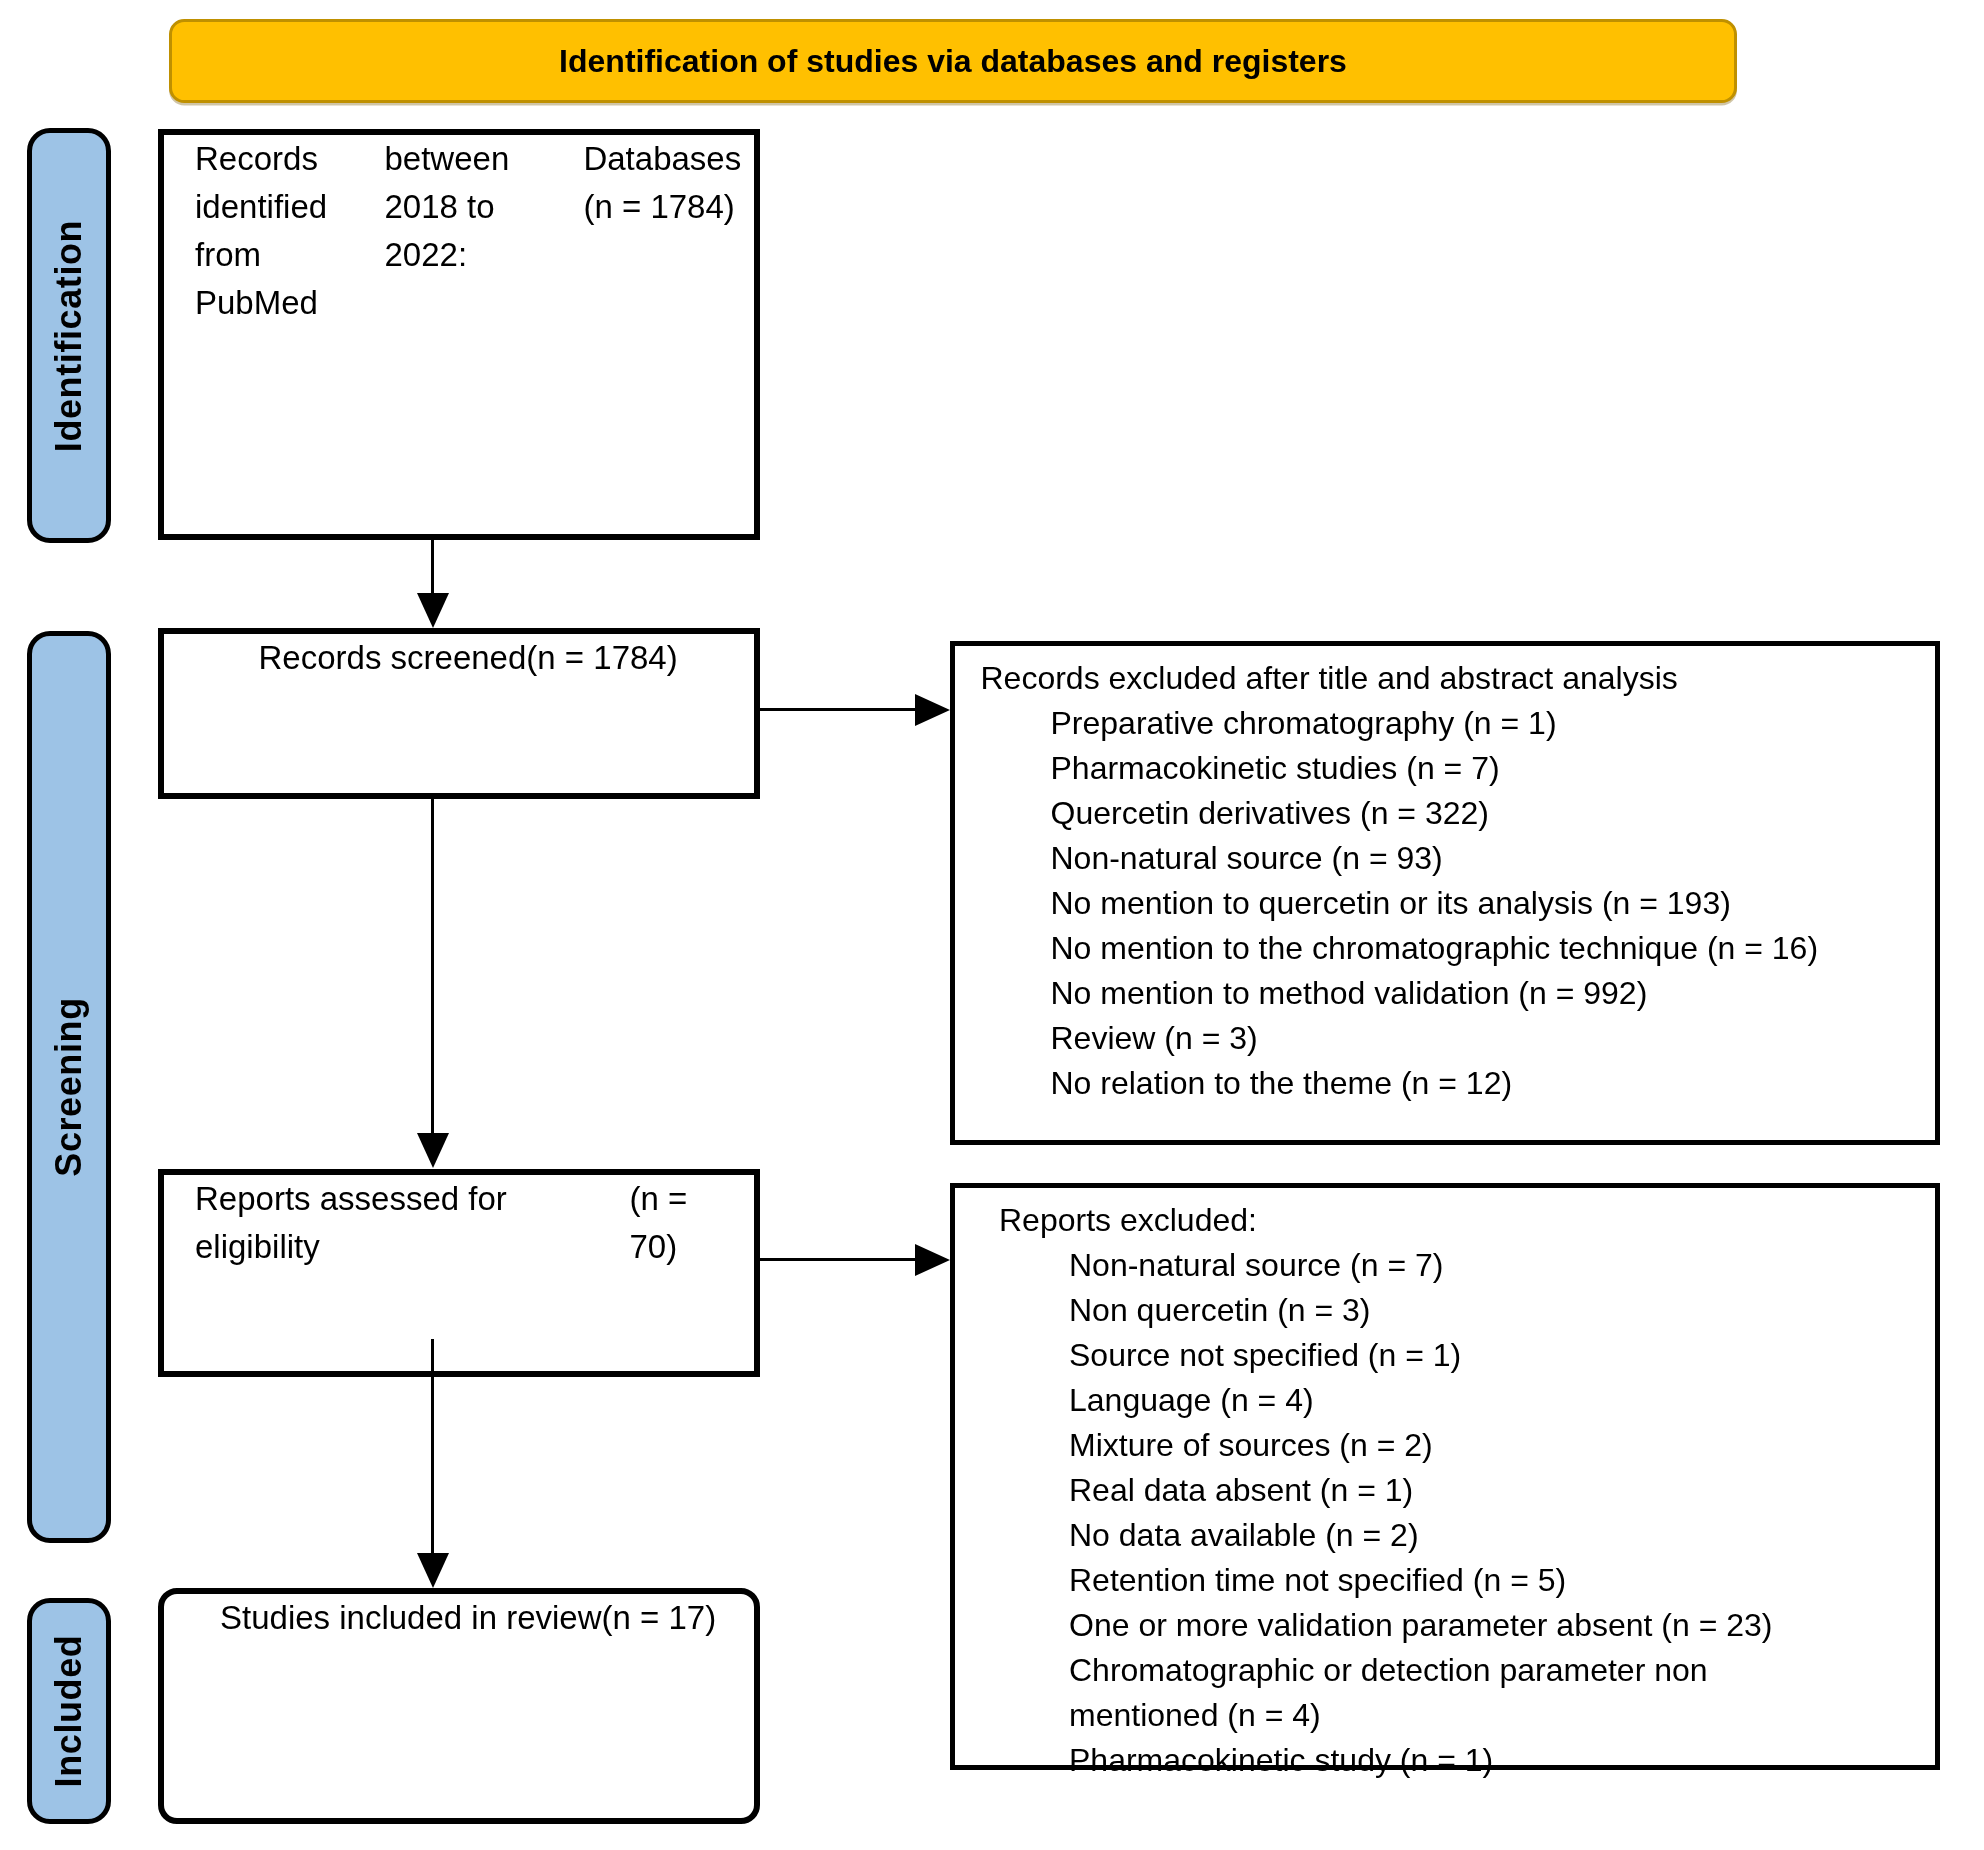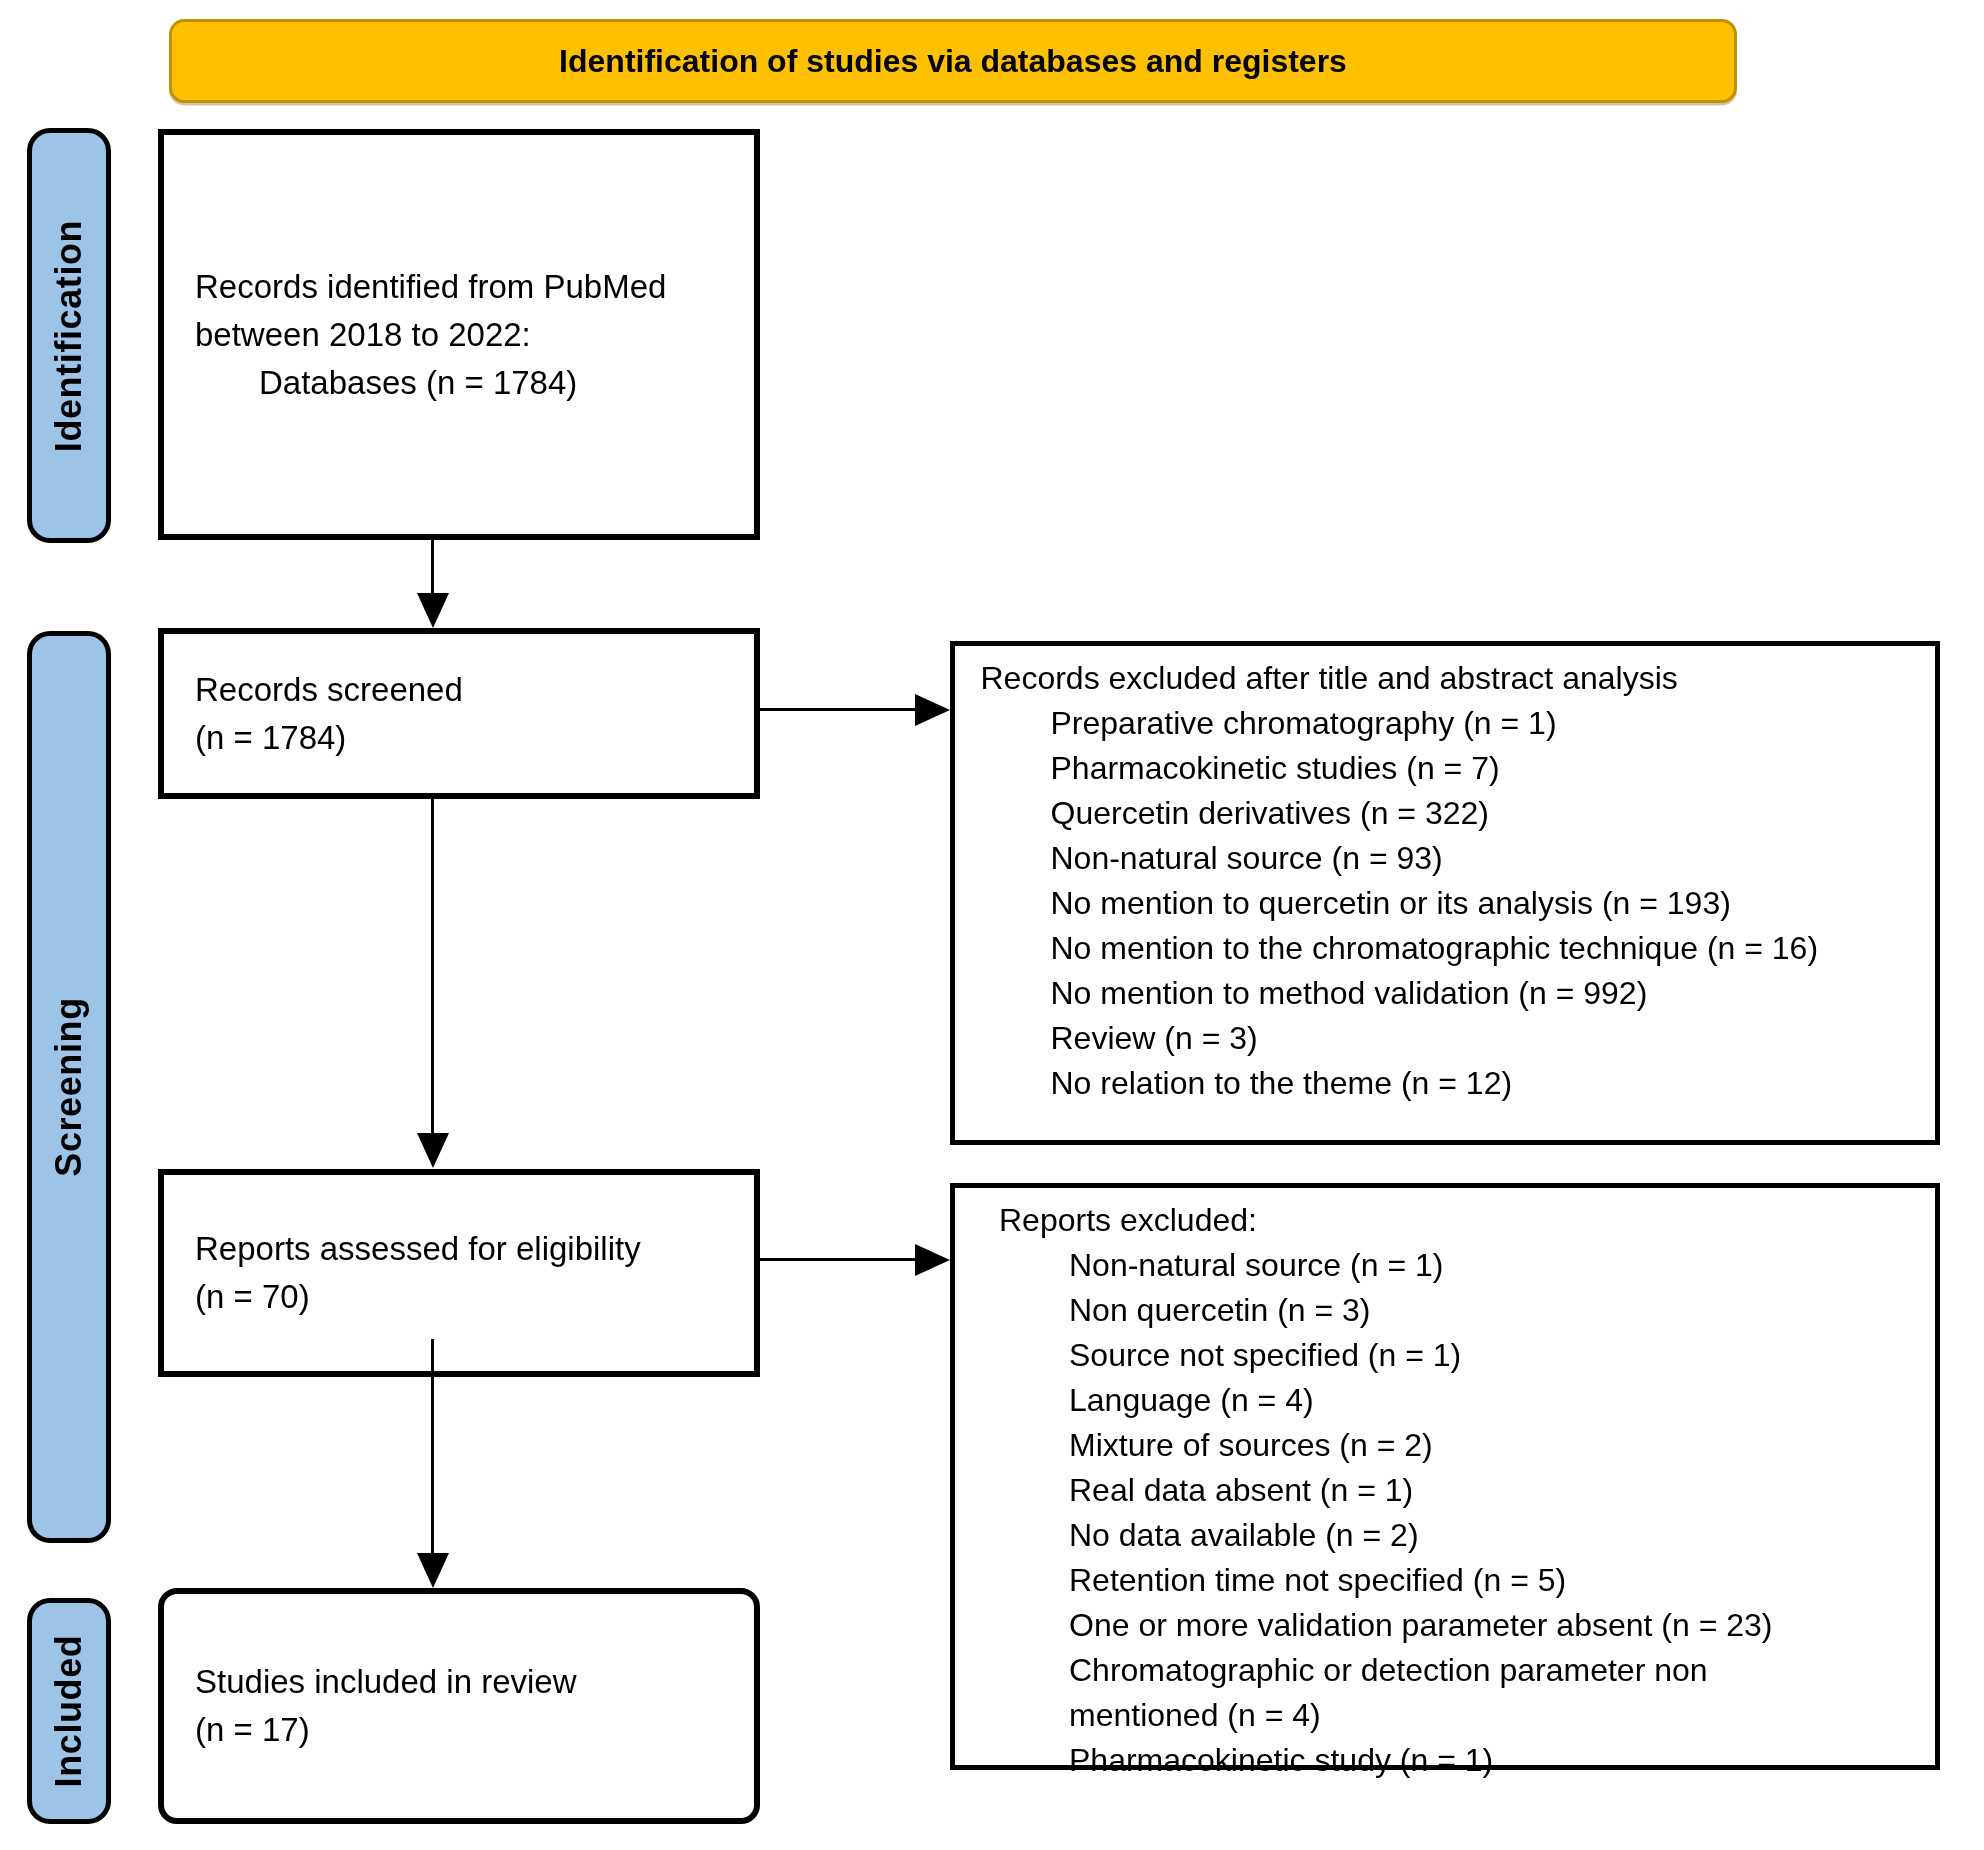--- a/index.html
+++ b/index.html
@@ -48,21 +48,21 @@
     letter-spacing: 0.6px;
   }
 
   
   .fbox {
     position: absolute;
     left: 158px; width: 602px;
     background: #ffffff;
     border: 6.4px solid #000000;
     box-sizing: border-box;
-    display: flex; flex-direction: column; justify-content: center;
+    display: flex; flex-direction: row; justify-content: center;
     padding-left: 31px; padding-right: 12.8px;
     font-size: 33px; line-height: 48px;
   }
   .fbox-identified { top: 129px;  height: 411px; }
   .fbox-screened   { top: 628px;  height: 171px; }
   .fbox-assessed   { top: 1169px; height: 208px; }
   .fbox-included   { top: 1588px; height: 236px; border-radius: 19px; }
   .indent { padding-left: 64px; }
 
   
@@ -159,21 +159,21 @@
         <div class="excl-item">No mention to the chromatographic technique (n = 16)</div>
         <div class="excl-item">No mention to method validation (n = 992)</div>
         <div class="excl-item">Review (n = 3)</div>
         <div class="excl-item">No relation to the theme (n = 12)</div>
       </div>
   </div>
 
   <div class="excl excl-reports">
     <div class="excl-header">Reports excluded:</div>
     <div class="excl-list">
-        <div class="excl-item">Non-natural source (n = 1)</div>
+        <div class="excl-item">Non-natural source (n = 7)</div>
         <div class="excl-item">Non quercetin (n = 3)</div>
         <div class="excl-item">Source not specified (n = 1)</div>
         <div class="excl-item">Language (n = 4)</div>
         <div class="excl-item">Mixture of sources (n = 2)</div>
         <div class="excl-item">Real data absent (n = 1)</div>
         <div class="excl-item">No data available (n = 2)</div>
         <div class="excl-item">Retention time not specified (n = 5)</div>
         <div class="excl-item">One or more validation parameter absent (n = 23)</div>
         <div class="excl-item">Chromatographic or detection parameter non
 mentioned (n = 4)</div>

